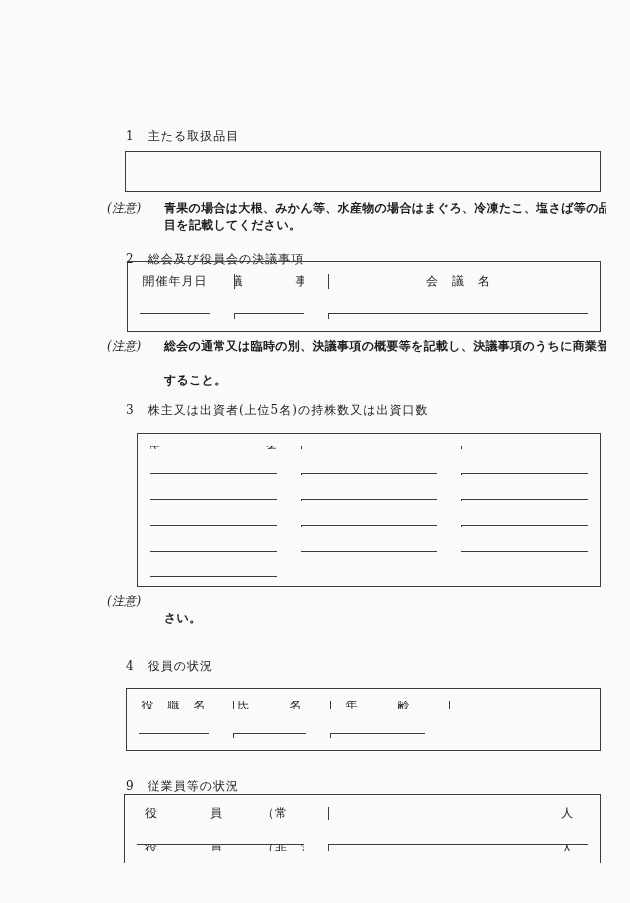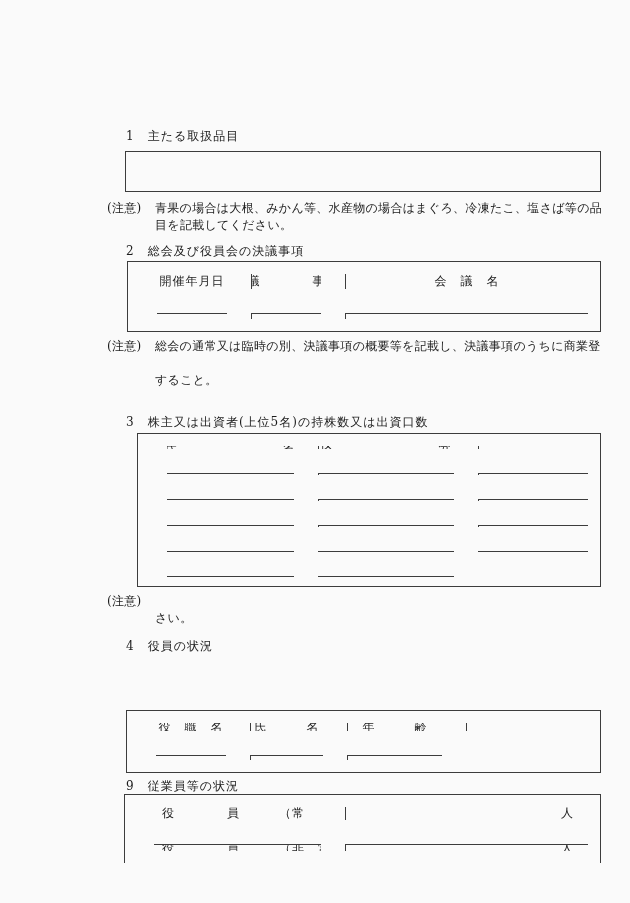--- a/index.html
+++ b/index.html
@@ -21,35 +21,34 @@
     font-size:12px;
     line-height:15px;
   }
   .title{
     position:absolute;left:78px;
     letter-spacing:1px;
     white-space:pre;
   }
   .note-label{
     position:absolute;left:59px;
-    letter-spacing:0.3px;white-space:pre;
+    letter-spacing:0.3px;white-space:pre;font-style:italic;
   }
   .note-line{
-    position:absolute;left:107px;
-    letter-spacing:0.3px;white-space:pre;
+    position:absolute;left:116px;
+    letter-spacing:0.3px;white-space:pre;font-weight:bold;
   }
   .box{
     position:absolute;
     border:1px solid var(--bd);
   }
   .grid{
     position:absolute;
     display:grid;
     border:1px solid var(--bd);
-    padding-left:17px;
   }
   .grid>div{
     border-left:1px solid var(--bd);
     border-top:1px solid var(--bd);
     display:flex;align-items:center;justify-content:center;
     letter-spacing:1px;white-space:pre;
     overflow:hidden;
   }
   
   .t2{left:79px;top:213px;width:474px;height:71px;
@@ -57,21 +56,21 @@
       grid-template-rows:39px 1fr;}
   .t2>div:nth-child(3n+1){border-left:none;}
   .t2>div:nth-child(-n+3){border-top:none;}
   
   .t3{left:89px;top:385px;width:464px;height:154px;
       grid-template-columns:151px 160px 1fr;
       grid-template-rows:27px 26px 26px 26px 25px 1fr;}
   .t3>div:nth-child(3n+1){border-left:none;}
   .t3>div:nth-child(-n+3){border-top:none;}
   
-  .t4{left:78px;top:662px;width:475px;height:63px;
+  .t4{left:78px;top:640px;width:475px;height:63px;
       grid-template-columns:94px 97px 119px 1fr;
       grid-template-rows:32px 1fr;}
   .t4>div:nth-child(4n+1){border-left:none;}
   .t4>div:nth-child(-n+4){border-top:none;}
   
   .t5{left:76px;top:746px;width:477px;height:69px;
       grid-template-columns:191px 1fr;
       grid-template-rows:37px 1fr;
       border-bottom:none;}
   .t5>div:nth-child(2n+1){border-left:none;}
@@ -83,57 +82,56 @@
 <body>
 
 <div id="page">
 
   <div class="title" style="top:81px">1　主たる取扱品目</div>
   <div class="box" style="left:77px;top:103px;width:476px;height:41px"></div>
   <div class="note-label" style="top:153px">(注意)</div>
   <div class="note-line" style="top:153px">青果の場合は大根、みかん等、水産物の場合はまぐろ、冷凍たこ、塩さば等の品</div>
   <div class="note-line" style="top:170px">目を記載してください。</div>
 
-  <div class="title" style="top:196px">2　総会及び役員会の決議事項</div>
+  <div class="title" style="top:204px">2　総会及び役員会の決議事項</div>
   <div class="grid t2">
     <div>開催年月日</div>
     <div>決　　　　議　　　　事　　　　項</div>
     <div>会　議　名</div>
     <div></div>
     <div></div>
     <div></div>
   </div>
   <div class="note-label" style="top:291px">(注意)</div>
   <div class="note-line" style="top:291px">総会の通常又は臨時の別、決議事項の概要等を記載し、決議事項のうちに商業登</div>
   <div class="note-line" style="top:325px">すること。</div>
 
-  <div class="title" style="top:367px">3　株主又は出資者(上位5名)の持株数又は出資口数</div>
+  <div class="title" style="top:355px">3　株主又は出資者(上位5名)の持株数又は出資口数</div>
   <div class="grid t3">
     <div>氏　　　　　　　　名</div>
-    <div>区　　　　　　　　分</div>
     <div></div>
     <div></div>
     <div></div>
     <div></div>
     <div></div>
     <div></div>
     <div></div>
     <div></div>
     <div></div>
     <div></div>
     <div></div>
     <div></div>
     <div></div>
     <div></div>
     <div></div>
   </div>
   <div class="note-label" style="top:546px">(注意)</div>
   <div class="note-line" style="top:563px">さい。</div>
 
-  <div class="title" style="top:591px">4　役員の状況</div>
+  <div class="title" style="top:611px">4　役員の状況</div>
   <div class="grid t4">
     <div>役　職　名</div>
     <div>氏　　　名</div>
     <div>年　　　齢</div>
     <div></div>
     <div></div>
     <div></div>
     <div></div>
   </div>
 

